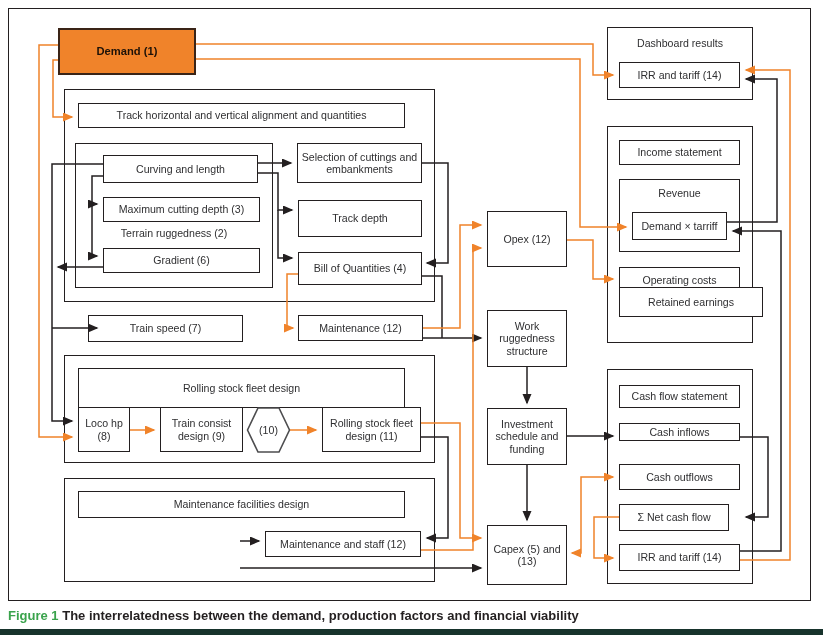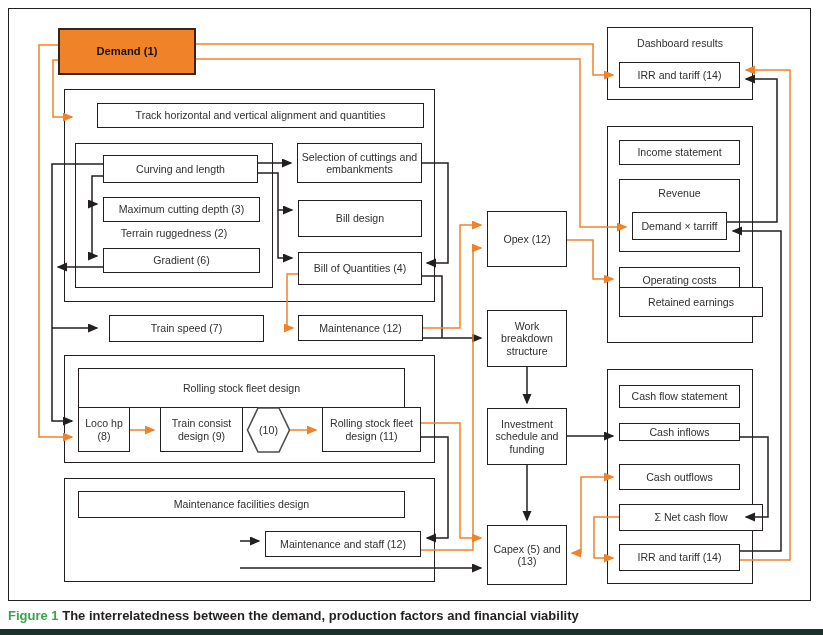--- a/index.html
+++ b/index.html
@@ -24,73 +24,73 @@
 </head>
 <body>
 
 <div class="stage">
 
   <div class="grp" style="left:8px;top:8px;width:803px;height:593px;"></div>
 
   <div class="bx demand" style="left:58px;top:28px;width:138px;height:47px;">Demand (1)</div>
 
   <div class="grp" style="left:64px;top:89px;width:371px;height:213px;"></div>
-  <div class="bx" style="left:78px;top:103px;width:327px;height:25px;margin-left:19px;">Track horizontal and vertical alignment and quantities</div>
+  <div class="bx" style="left:78px;top:103px;width:327px;height:25px;">Track horizontal and vertical alignment and quantities</div>
 
   <div class="grp" style="left:75px;top:143px;width:198px;height:145px;"></div>
   <div class="bx" style="left:103px;top:155px;width:155px;height:28px;">Curving and length</div>
   <div class="bx" style="left:103px;top:197px;width:157px;height:25px;">Maximum cutting depth (3)</div>
   <div class="lbl" style="left:75px;top:224px;width:198px;height:18px;">Terrain ruggedness (2)</div>
   <div class="bx" style="left:103px;top:248px;width:157px;height:25px;">Gradient (6)</div>
 
   <div class="bx" style="left:297px;top:143px;width:125px;height:40px;">Selection of cuttings and embankments</div>
-  <div class="bx" style="left:298px;top:200px;width:124px;height:37px;">Bill design</div>
+  <div class="bx" style="left:298px;top:200px;width:124px;height:37px;">Track depth</div>
   <div class="bx" style="left:298px;top:252px;width:124px;height:33px;">Bill of Quantities (4)</div>
 
-  <div class="bx" style="left:109px;top:315px;width:155px;height:27px;">Train speed (7)</div>
+  <div class="bx" style="left:88px;top:315px;width:155px;height:27px;">Train speed (7)</div>
   <div class="bx" style="left:298px;top:315px;width:125px;height:26px;">Maintenance (12)</div>
 
   <div class="grp" style="left:64px;top:355px;width:371px;height:108px;"></div>
   <div class="bx" style="left:78px;top:368px;width:327px;height:40px;">Rolling stock fleet design</div>
   <div class="bx" style="left:78px;top:407px;width:52px;height:45px;">Loco hp (8)</div>
   <div class="bx" style="left:160px;top:407px;width:83px;height:45px;">Train consist design (9)</div>
   <div class="hexwrap" style="left:246px;top:406px;width:45px;height:48px;">
     <svg width="45" height="48" viewBox="0 0 45 48">
       <polygon points="1.5,24 12,2 33,2 43.5,24 33,46 12,46" fill="#ffffff" stroke="#4d4d4f" stroke-width="1.6"></polygon>
     </svg>
     <span class="hexlbl">(10)</span>
   </div>
   <div class="bx" style="left:322px;top:407px;width:99px;height:45px;">Rolling stock fleet design (11)</div>
 
   <div class="grp" style="left:64px;top:478px;width:371px;height:104px;"></div>
   <div class="bx" style="left:78px;top:491px;width:327px;height:27px;">Maintenance facilities design</div>
   <div class="bx" style="left:265px;top:531px;width:156px;height:26px;">Maintenance and staff (12)</div>
 
   <div class="bx" style="left:487px;top:211px;width:80px;height:56px;">Opex (12)</div>
-  <div class="bx" style="left:487px;top:310px;width:80px;height:57px;">Work breakdown structure</div>
+  <div class="bx" style="left:487px;top:310px;width:80px;height:57px;">Work ruggedness structure</div>
   <div class="bx" style="left:487px;top:408px;width:80px;height:57px;">Investment schedule and funding</div>
   <div class="bx" style="left:487px;top:525px;width:80px;height:60px;">Capex (5) and (13)</div>
 
   <div class="grp" style="left:607px;top:27px;width:146px;height:73px;"></div>
   <div class="lbl" style="left:607px;top:33px;width:146px;height:20px;">Dashboard results</div>
   <div class="bx" style="left:619px;top:62px;width:121px;height:26px;">IRR and tariff (14)</div>
 
   <div class="grp" style="left:607px;top:126px;width:146px;height:217px;"></div>
   <div class="bx" style="left:619px;top:140px;width:121px;height:25px;">Income statement</div>
   <div class="bx" style="left:619px;top:179px;width:121px;height:73px;"></div>
   <div class="lbl" style="left:619px;top:184px;width:121px;height:18px;">Revenue</div>
   <div class="bx" style="left:632px;top:212px;width:95px;height:28px;">Demand × tarriff</div>
   <div class="bx" style="left:619px;top:267px;width:121px;height:26px;">Operating costs</div>
   <div class="bx" style="left:619px;top:287px;width:144px;height:30px;">Retained earnings</div>
 
   <div class="grp" style="left:607px;top:369px;width:146px;height:215px;"></div>
   <div class="bx" style="left:619px;top:385px;width:121px;height:23px;">Cash flow statement</div>
   <div class="bx" style="left:619px;top:423px;width:121px;height:18px;">Cash inflows</div>
   <div class="bx" style="left:619px;top:464px;width:121px;height:26px;">Cash outflows</div>
-  <div class="bx" style="left:619px;top:504px;width:144px;height:27px;">Σ Net cash flow</div>
+  <div class="bx" style="left:619px;top:504px;width:110px;height:27px;">Σ Net cash flow</div>
   <div class="bx" style="left:619px;top:544px;width:121px;height:27px;">IRR and tariff (14)</div>
 
   <svg class="lines" width="823" height="635" viewBox="0 0 823 635">
     <defs>
       <marker id="ab" markerWidth="8" markerHeight="8" refX="6" refY="3" orient="auto">
         <path d="M0,0 L7,3 L0,6 Z" fill="#231f20"></path>
       </marker>
       <marker id="ao" markerWidth="8" markerHeight="8" refX="6" refY="3" orient="auto">
         <path d="M0,0 L7,3 L0,6 Z" fill="#f0832a"></path>
       </marker>

